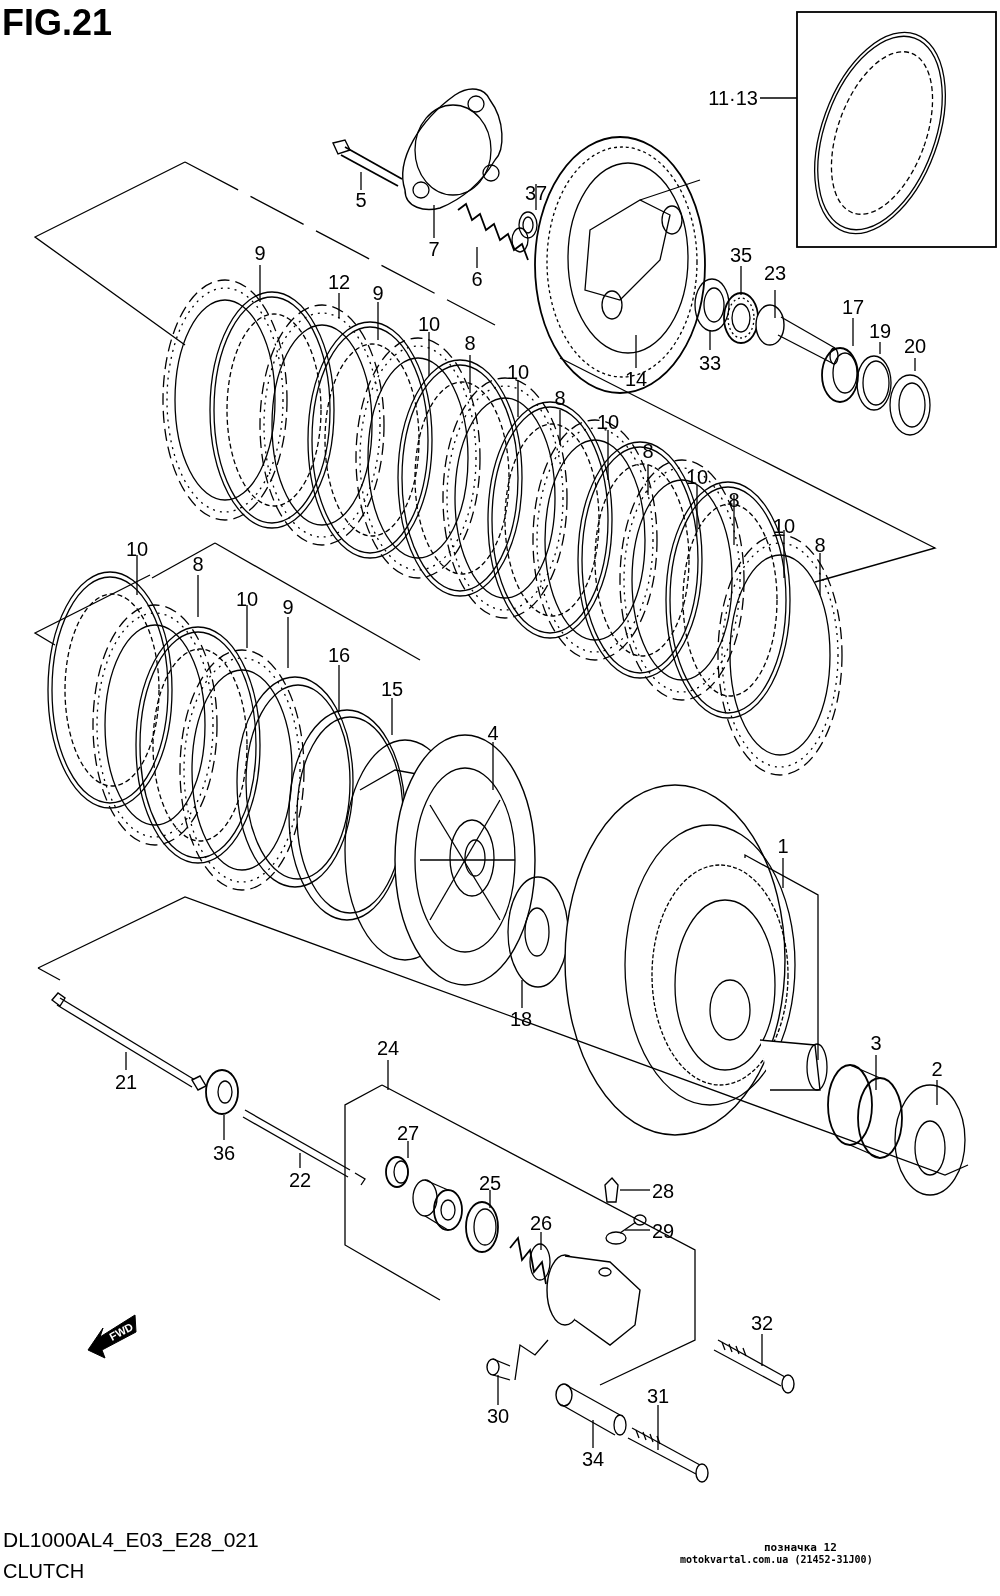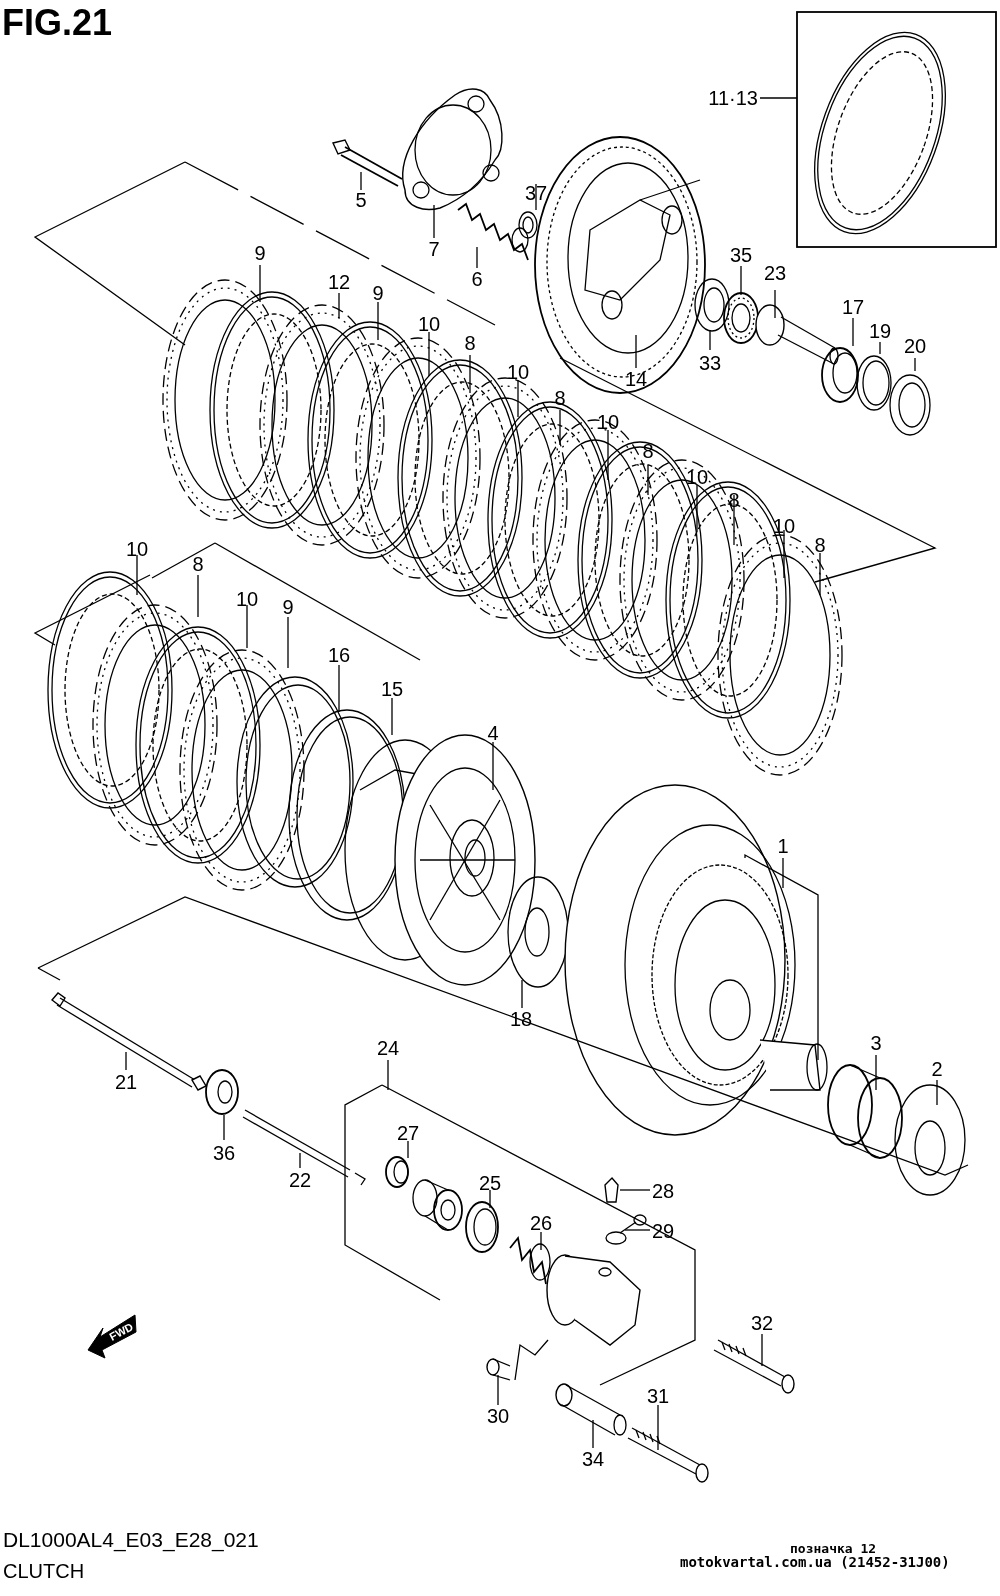--- a/index.html
+++ b/index.html
@@ -1,22 +1,22 @@
 <!DOCTYPE html>
 <html><head>
   <meta charset="utf-8">
   <style>
     html, body { margin: 0; padding: 0; background: #ffffff; }
     body { width: 1000px; height: 1596px; position: relative; overflow: hidden; font-family: "Liberation Sans", sans-serif; color: #000; }
     #stage { position: absolute; left: 0; top: 0; width: 1000px; height: 1596px; border-radius: 31px; }
     .fig-title { position: absolute; left: 2px; top: 2px; font-family: "Liberation Sans", sans-serif; font-weight: bold; font-size: 36px; letter-spacing: 0px; }
     .model-code { position: absolute; left: 3px; top: 1528px; font-family: "Liberation Sans", sans-serif; font-size: 21px; }
     .section-name { position: absolute; left: 3px; top: 1560px; font-family: "Liberation Sans", sans-serif; font-size: 20px; }
-    .wm1 { position: absolute; left: 764px; top: 1541px; font-family: "DejaVu Sans Mono", monospace; font-weight: bold; font-size: 13px; margin-left: 26px; }
-    .wm2 { position: absolute; left: 680px; top: 1554px; font-family: "DejaVu Sans Mono", monospace; font-weight: bold; font-size: 14px; }
+    .wm1 { position: absolute; left: 764px; top: 1541px; font-family: "DejaVu Sans Mono", monospace; font-weight: bold; font-size: 11px; }
+    .wm2 { position: absolute; left: 680px; top: 1554px; font-family: "DejaVu Sans Mono", monospace; font-weight: bold; font-size: 10px; }
     svg text { font-family: "Liberation Sans", sans-serif; font-size: 20px; fill: #000; }
     .ln { stroke: #000; stroke-width: 1.3; fill: none; }
     .ln2 { stroke: #000; stroke-width: 1.8; fill: none; }
     .fillw { fill: #fff; stroke: #000; stroke-width: 1.4; }
   </style>
 </head>
 <body>
 
 <div id="stage">
 

